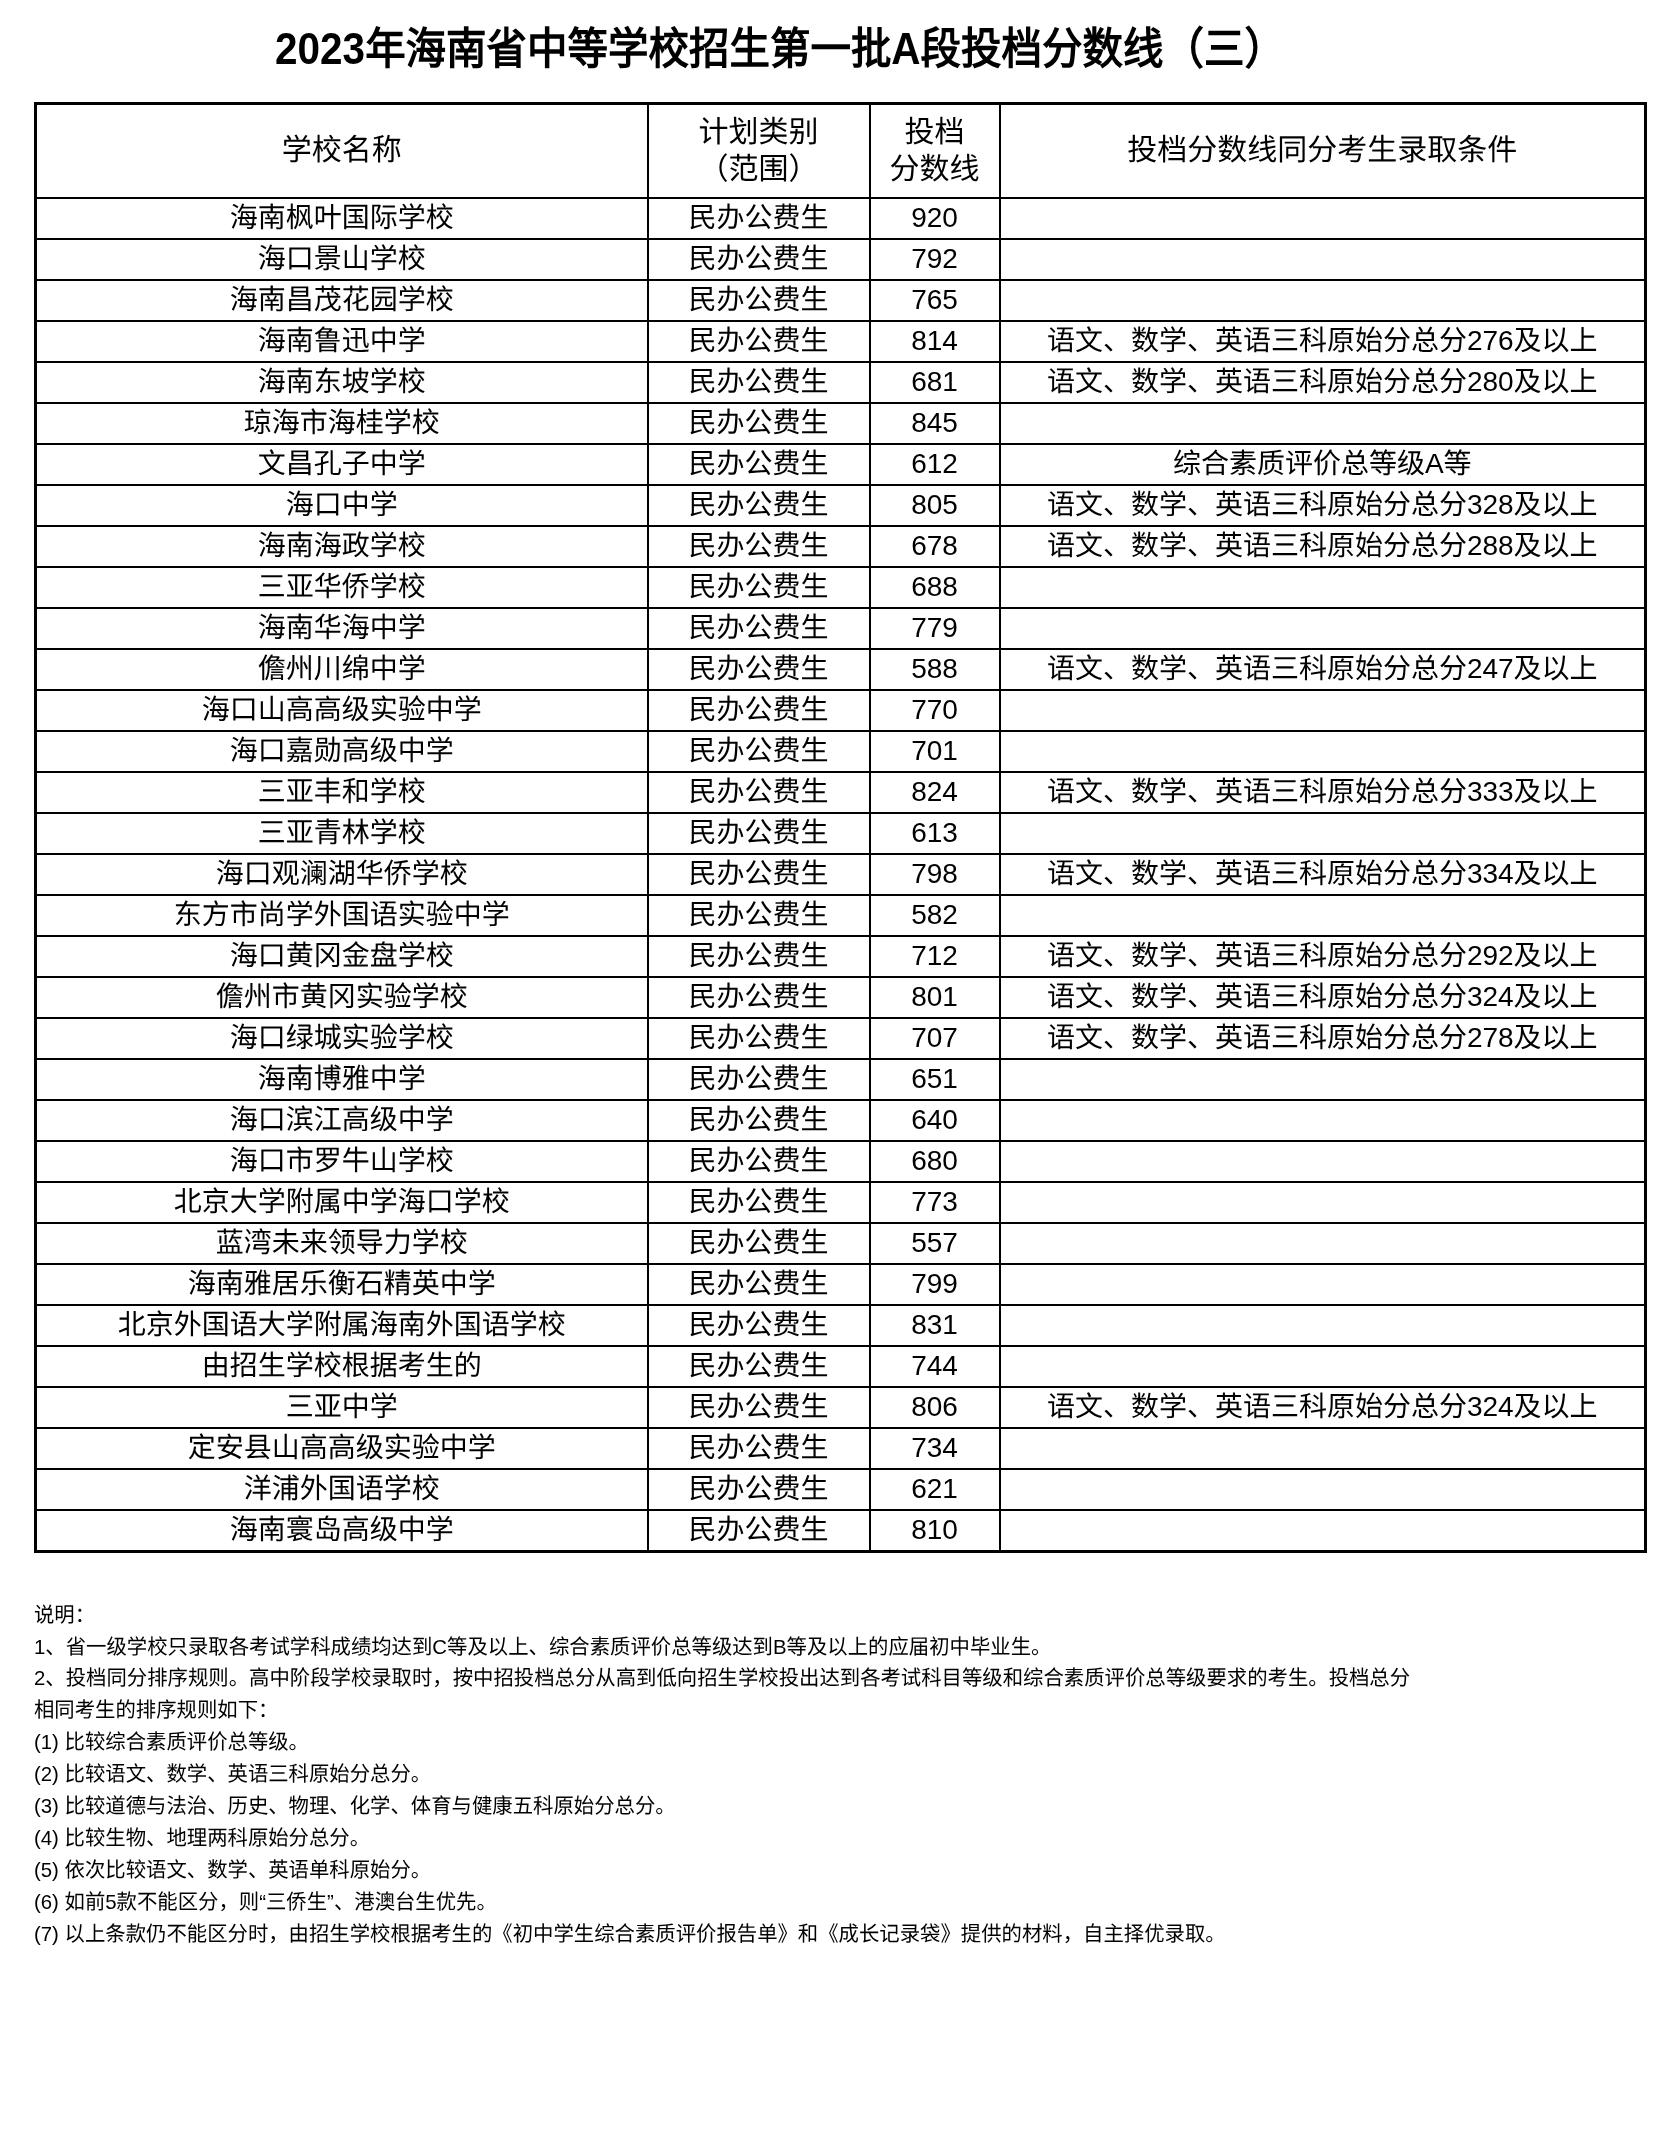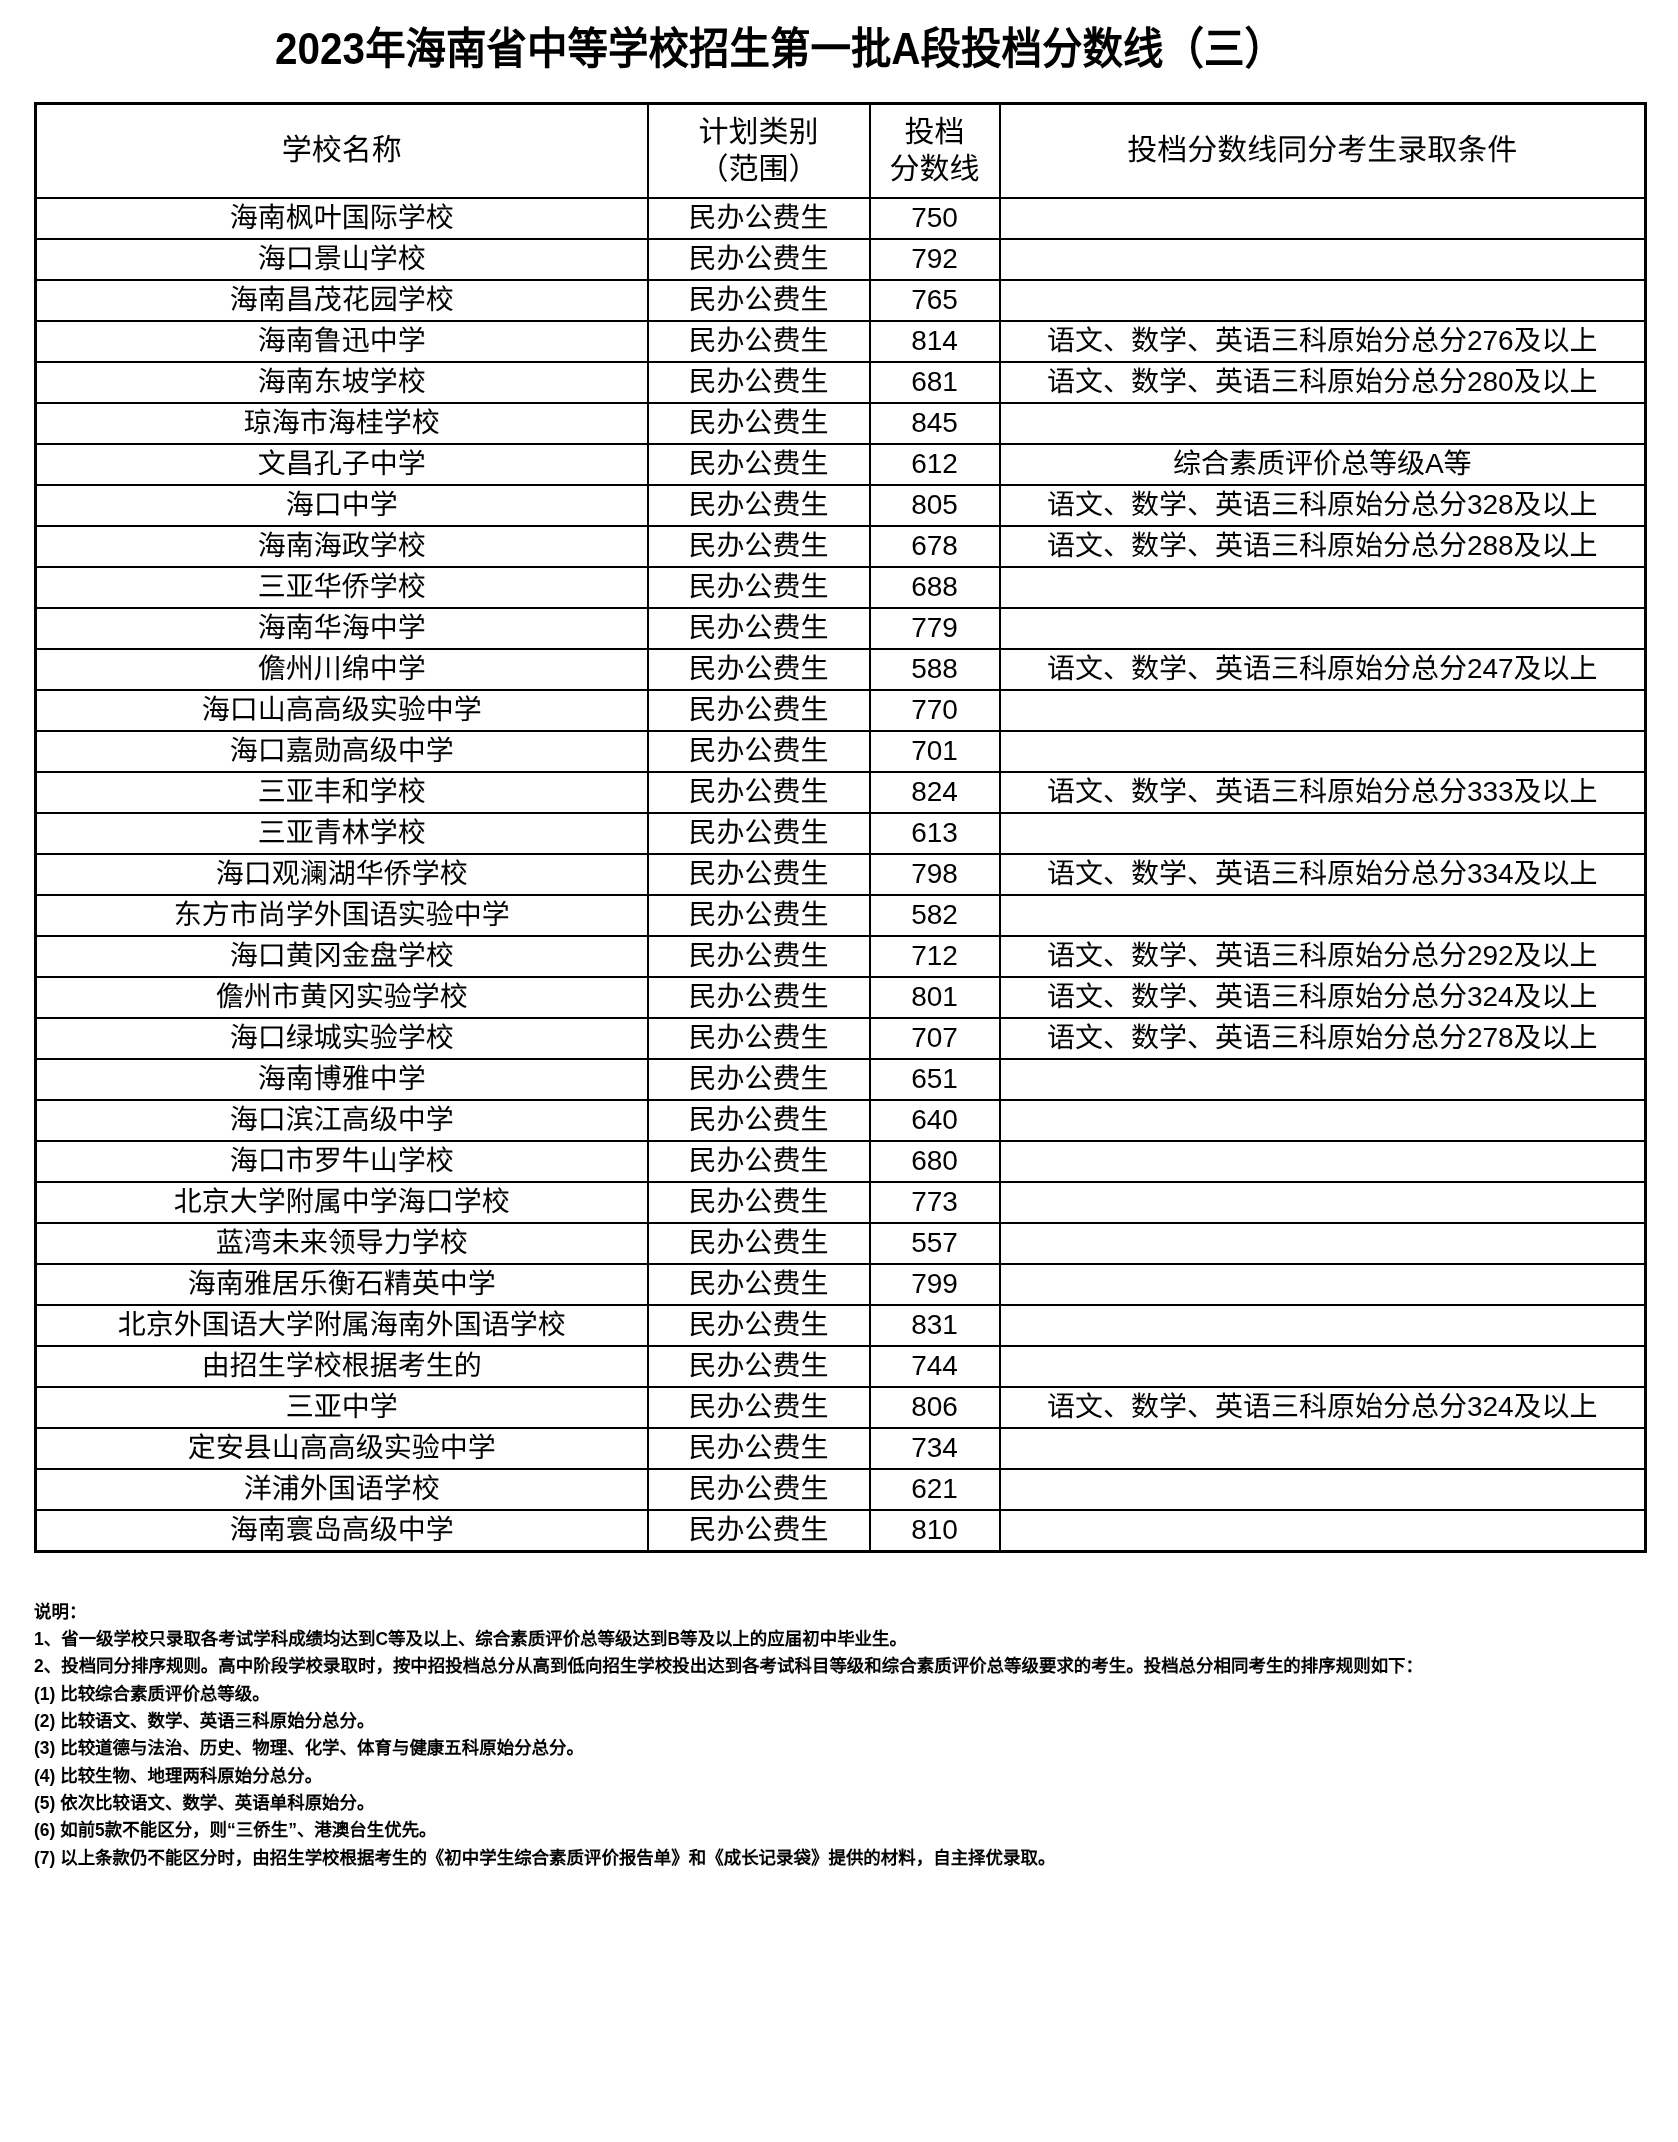--- a/index.html
+++ b/index.html
@@ -78,23 +78,23 @@
     overflow: hidden;
   }
   td.cell-school { font-size: 28px; }
   td.cell-type   { font-size: 28px; }
   td.cell-score  { font-size: 28px; }
   td.cell-cond   { font-size: 25px; }
 
   
   .notes {
     padding: 46px 34px 0 34px;
-    font-size: 18px;
+    font-size: 21px;
     line-height: 1.52;
-    font-weight: bold;
+    font-weight: normal;
   }
   .notes .note-line {
     margin: 0;
     padding: 0;
     white-space: pre-wrap;
     transform: scaleX(0.97);
     transform-origin: left center;
   }
 </style>
 </head>
@@ -127,21 +127,21 @@
           </th>
           <th>
             <span class="hdr-line">投档分数线同分考生录取条件</span>
           </th>
         </tr>
       </thead>
       <tbody id="table-body">
           <tr>
             <td class="cell-school">海南枫叶国际学校</td>
             <td class="cell-type">民办公费生</td>
-            <td class="cell-score">750</td>
+            <td class="cell-score">920</td>
             <td class="cell-cond"></td>
           </tr>
           <tr>
             <td class="cell-school">海口景山学校</td>
             <td class="cell-type">民办公费生</td>
             <td class="cell-score">792</td>
             <td class="cell-cond"></td>
           </tr>
           <tr>
             <td class="cell-school">海南昌茂花园学校</td>

